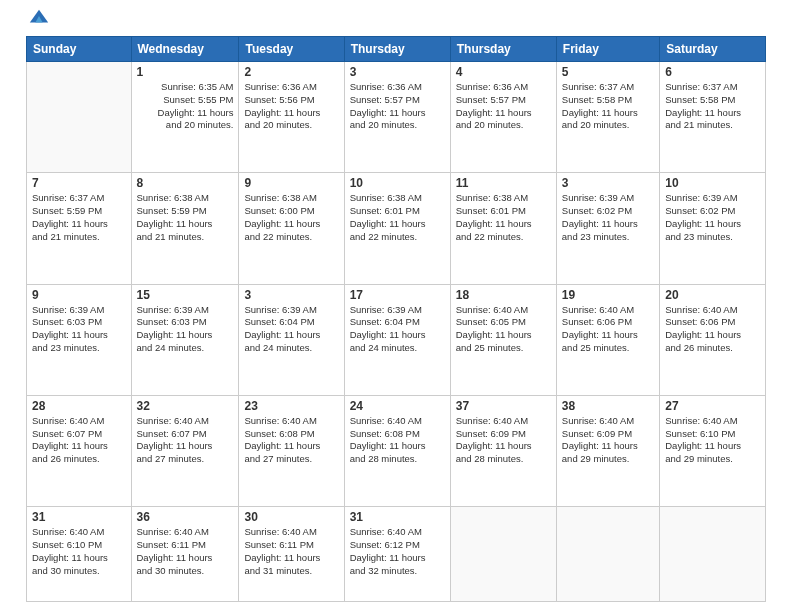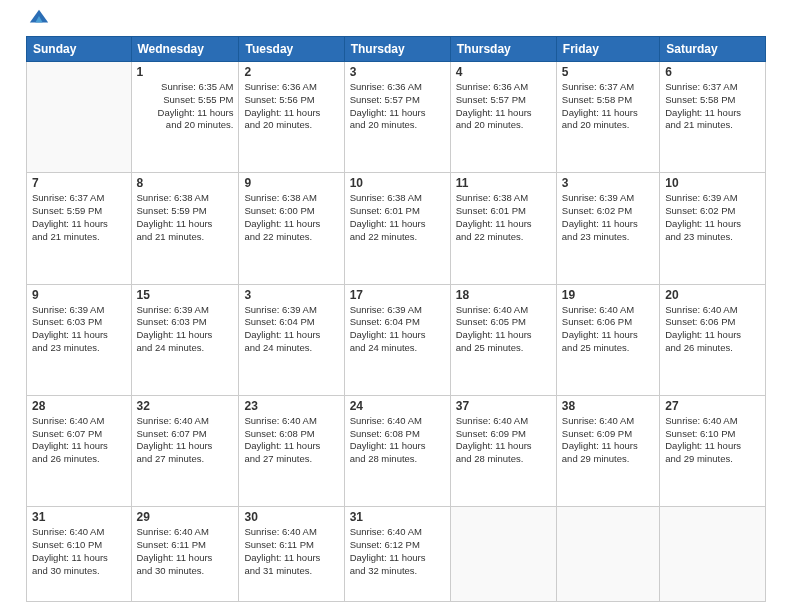--- a/index.html
+++ b/index.html
@@ -338,21 +338,21 @@
         </tr>
         <tr class="last-row">
           <td>
             <div class="day-num">31</div>
             <div class="day-info" style="white-space: pre-line;">Sunrise: 6:40 AM
 Sunset: 6:10 PM
 Daylight: 11 hours
 and 30 minutes.</div>
           </td>
           <td>
-            <div class="day-num">29</div>
+            <div class="day-num">36</div>
             <div class="day-info" style="white-space: pre-line;">Sunrise: 6:40 AM
 Sunset: 6:11 PM
 Daylight: 11 hours
 and 30 minutes.</div>
           </td>
           <td>
             <div class="day-num">30</div>
             <div class="day-info" style="white-space: pre-line;">Sunrise: 6:40 AM
 Sunset: 6:11 PM
 Daylight: 11 hours

